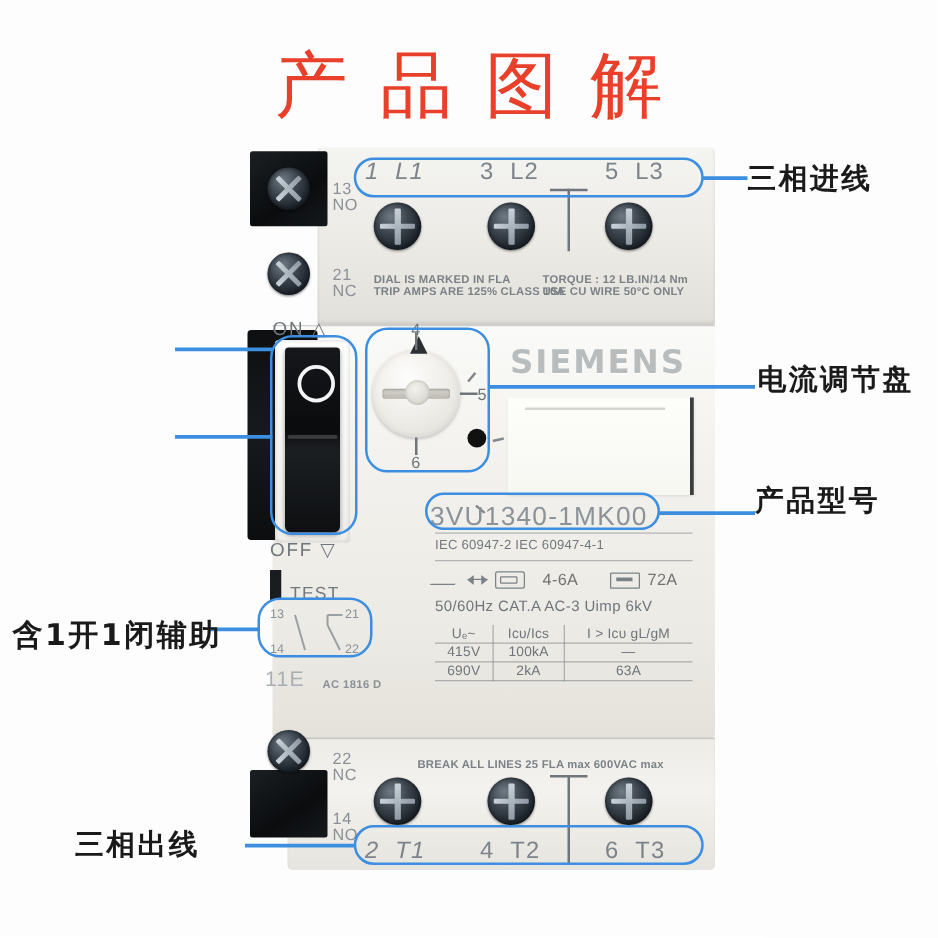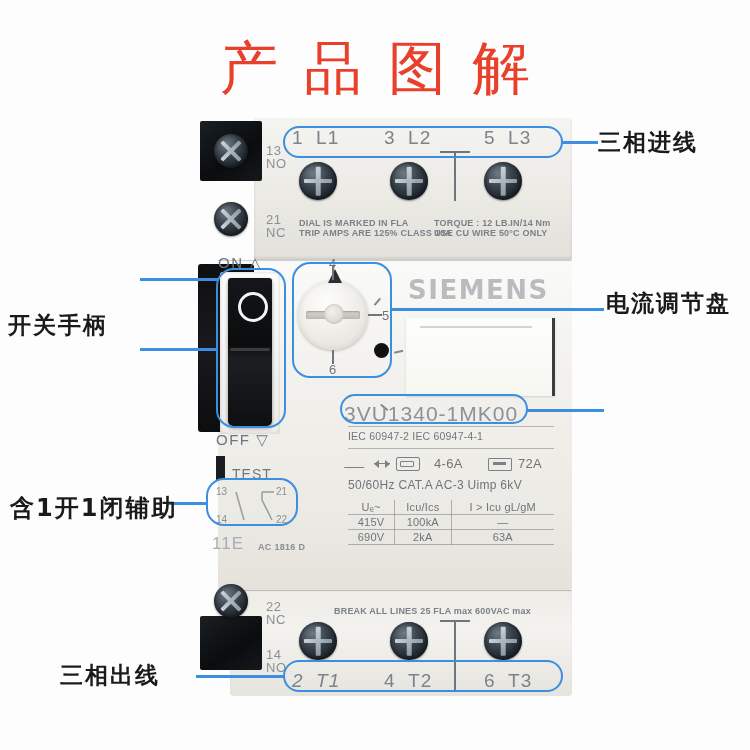--- a/index.html
+++ b/index.html
@@ -433,21 +433,21 @@
     <div class="blk" id="blk-tl"></div>
     <div class="blk" id="blk-ml"></div>
     <div class="blk" id="blk-bl"></div>
 
     <div class="seam" style="left:22px; top:142px; width:354px;"></div>
     <div class="seam" style="left:34px; top:472px; width:342px;"></div>
 
     <div class="dev-txt aux-lbl" style="left:70px; top:26px;">13<br>NO</div>
     <div class="dev-txt aux-lbl" style="left:70px; top:95px;">21<br>NC</div>
 
-    <div class="dev-txt term-lbl" style="left:96px; top:9px;">1&nbsp;&nbsp;L1</div>
+    <div class="dev-txt term-lbl" style="left:96px; top:9px;font-style:italic;">1&nbsp;&nbsp;L1</div>
     <div class="dev-txt term-lbl" style="left:188px; top:9px;">3&nbsp;&nbsp;L2</div>
     <div class="dev-txt term-lbl" style="left:288px; top:9px;">5&nbsp;&nbsp;L3</div>
 
     <div class="screw sq" style="left:18px; top:16px; width:34px; height:34px;"></div>
     <div class="screw sq" style="left:18px; top:84px; width:34px; height:34px;"></div>
 
     <div class="screw" style="left:103px; top:44px; width:38px; height:38px;"></div>
     <div class="screw" style="left:194px; top:44px; width:38px; height:38px;"></div>
     <div class="screw" style="left:288px; top:44px; width:38px; height:38px;"></div>
 
@@ -570,25 +570,25 @@
     <div class="hl" style="left:283px; top:126px; width:280px; height:32px;"></div>
     <div class="ann-line" style="left:562px; top:141px; width:36px;"></div>
     <div class="ann-txt" style="left:598px; top:127px;">三相进线</div>
 
     <div class="hl" style="left:292px; top:262px; width:100px; height:116px;"></div>
     <div class="ann-line" style="left:392px; top:308px; width:212px;"></div>
     <div class="ann-txt" style="left:606px; top:288px;">电流调节盘</div>
 
     <div class="hl" style="left:340px; top:394px; width:188px; height:30px;"></div>
     <div class="ann-line" style="left:527px; top:409px; width:77px;"></div>
+    <div class="ann-txt" style="left:604px; top:385px;">产品型号</div>
 
     <div class="hl" style="left:216px; top:268px; width:70px; height:160px;"></div>
     <div class="ann-line" style="left:140px; top:278px; width:78px;"></div>
     <div class="ann-line" style="left:140px; top:348px; width:78px;"></div>
-    <div class="ann-txt" style="left:8px; top:310px;">开关手柄</div>
 
     <div class="hl" style="left:206px; top:478px; width:92px; height:48px;"></div>
     <div class="ann-line" style="left:168px; top:502px; width:40px;"></div>
     <div class="ann-txt" style="left:10px; top:492px; font-size:24px;">含1开1闭辅助</div>
 
     <div class="hl" style="left:283px; top:660px; width:280px; height:32px;"></div>
     <div class="ann-line" style="left:196px; top:675px; width:88px;"></div>
     <div class="ann-txt" style="left:60px; top:660px;">三相出线</div>
   </div>
 

